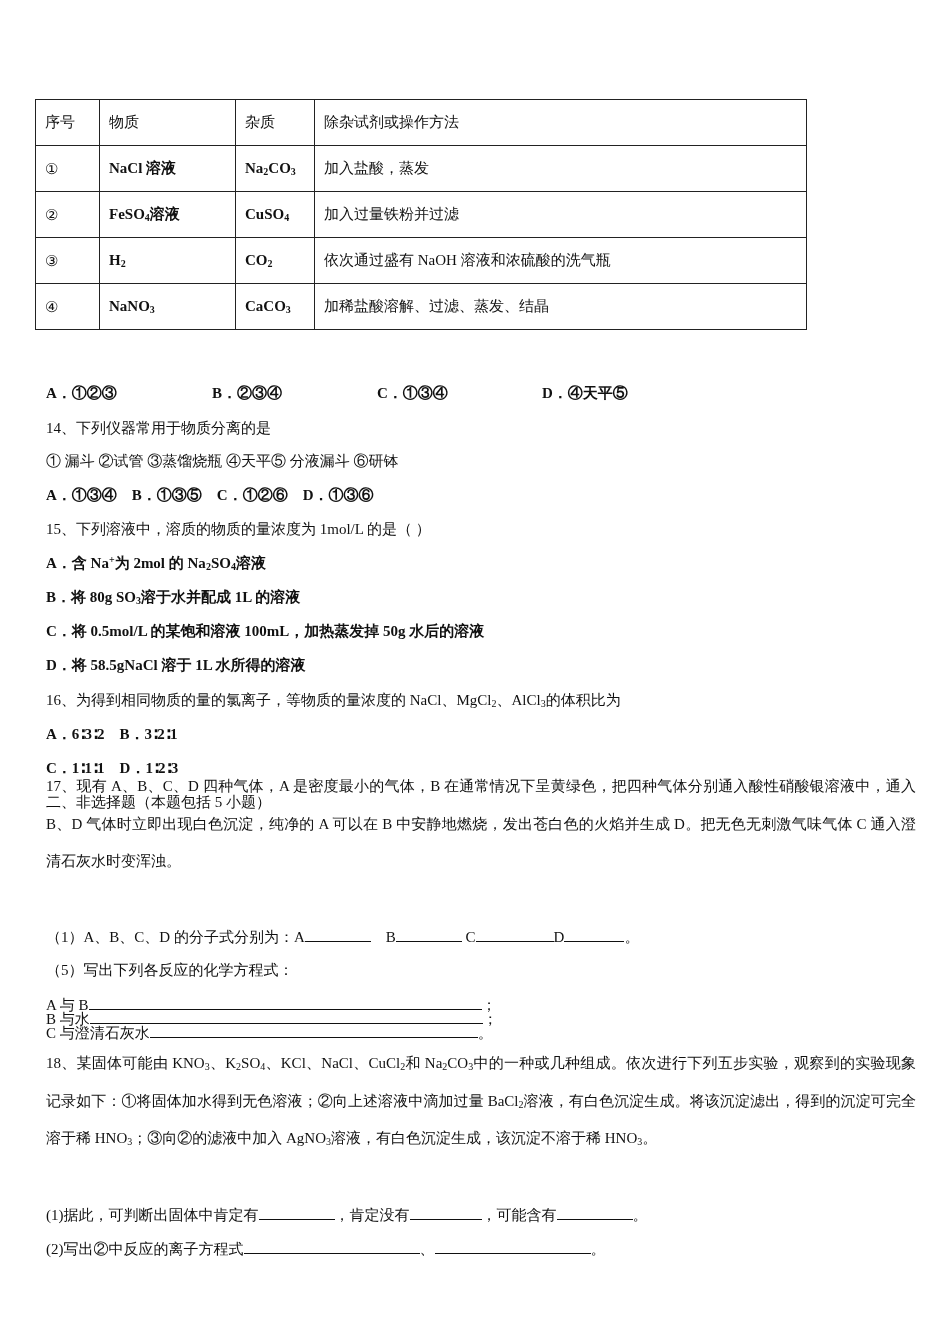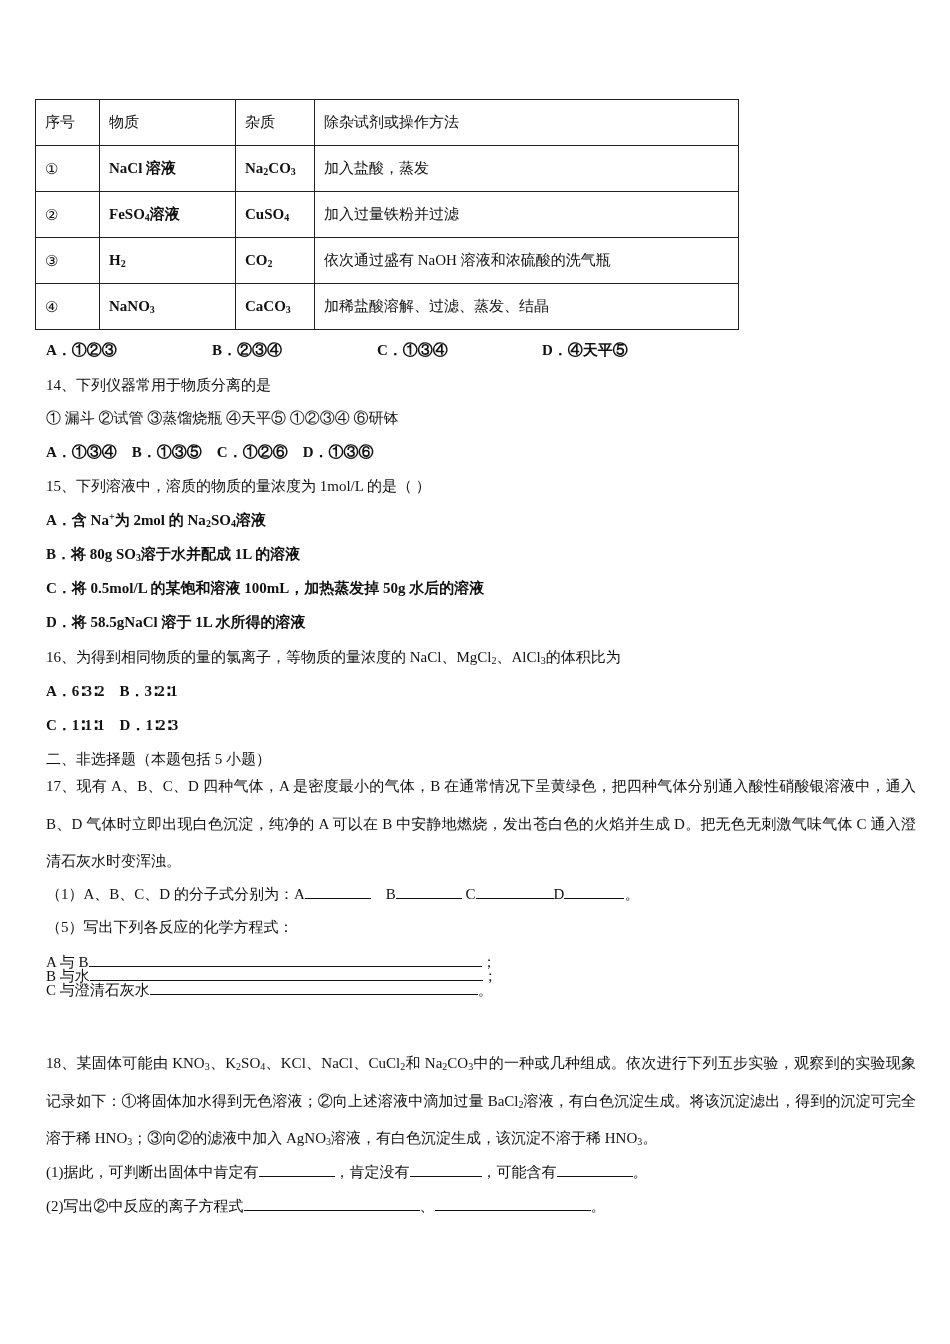--- a/index.html
+++ b/index.html
@@ -1,24 +1,24 @@
 <!DOCTYPE html>
 <html><head>
 <meta charset="utf-8">
 <style>
   html, body { margin: 0; padding: 0; background: #ffffff; }
   body {
     width: 950px; height: 1344px; position: relative; overflow: hidden;
     font-family: "Liberation Serif", "DejaVu Serif", serif;
     color: #111111; font-size: 15px;
   }
-  .abs { position: absolute; white-space: nowrap; }
+  .abs { position: absolute; white-space: nowrap; margin-top: 43px; }
   .b { font-weight: bold; }
   table.imp {
-    position: absolute; left: 35px; top: 99px; width: 704px;
+    position: absolute; left: 35px; top: 99px; width: 772px;
     border-collapse: collapse; font-size: 15px;
   }
   table.imp td {
     border: 1.3px solid #222; height: 46px; padding: 0 0 0 9px;
     vertical-align: middle; box-sizing: border-box;
   }
   sub { font-size: 10px; vertical-align: -2px; line-height: 0; }
   sup { font-size: 10px; vertical-align: 5px; line-height: 0; }
   .para { position: absolute; left: 46px; width: 870px; line-height: 37.5px; white-space: normal; }
   .blank { display: inline-block; border-bottom: 1px solid #111; height: 14px; vertical-align: baseline; }
@@ -60,21 +60,21 @@
   </tr>
 </tbody>
   </table>
 
 <div class="abs b" style="left:46px;top:341px">A．①②③</div>
 <div class="abs b" style="left:212px;top:341px">B．②③④</div>
 <div class="abs b" style="left:377px;top:341px">C．①③④</div>
 <div class="abs b" style="left:542px;top:341px">D．④天平⑤</div>
 
 <div class="abs" style="left:46px;top:376px">14、下列仪器常用于物质分离的是</div>
-<div class="abs" style="left:46px;top:409px">① 漏斗 ②试管 ③蒸馏烧瓶 ④天平⑤ ①②③④ ⑥研钵</div>
+<div class="abs" style="left:46px;top:409px">① 漏斗 ②试管 ③蒸馏烧瓶 ④天平⑤ 分液漏斗 ⑥研钵</div>
 <div class="abs b" style="left:46px;top:443px">A．①③④　B．①③⑤　C．①②⑥　D．①③⑥</div>
 
 <div class="abs" style="left:46px;top:477px">15、下列溶液中，溶质的物质的量浓度为 1mol/L 的是（ ）</div>
 <div class="abs b" style="left:46px;top:511px">A．含 Na<sup>+</sup>为 2mol 的 Na<sub>2</sub>SO<sub>4</sub>溶液</div>
 <div class="abs b" style="left:46px;top:545px">B．将 80g SO<sub>3</sub>溶于水并配成 1L 的溶液</div>
 <div class="abs b" style="left:46px;top:579px">C．将 0.5mol/L 的某饱和溶液 100mL，加热蒸发掉 50g 水后的溶液</div>
 <div class="abs b" style="left:46px;top:613px">D．将 58.5gNaCl 溶于 1L 水所得的溶液</div>
 
 <div class="abs" style="left:46px;top:648px">16、为得到相同物质的量的氯离子，等物质的量浓度的 NaCl、MgCl<sub>2</sub>、AlCl<sub>3</sub>的体积比为</div>
 <div class="abs b" style="left:46px;top:682px">A．6∶3∶2　B．3∶2∶1</div>

